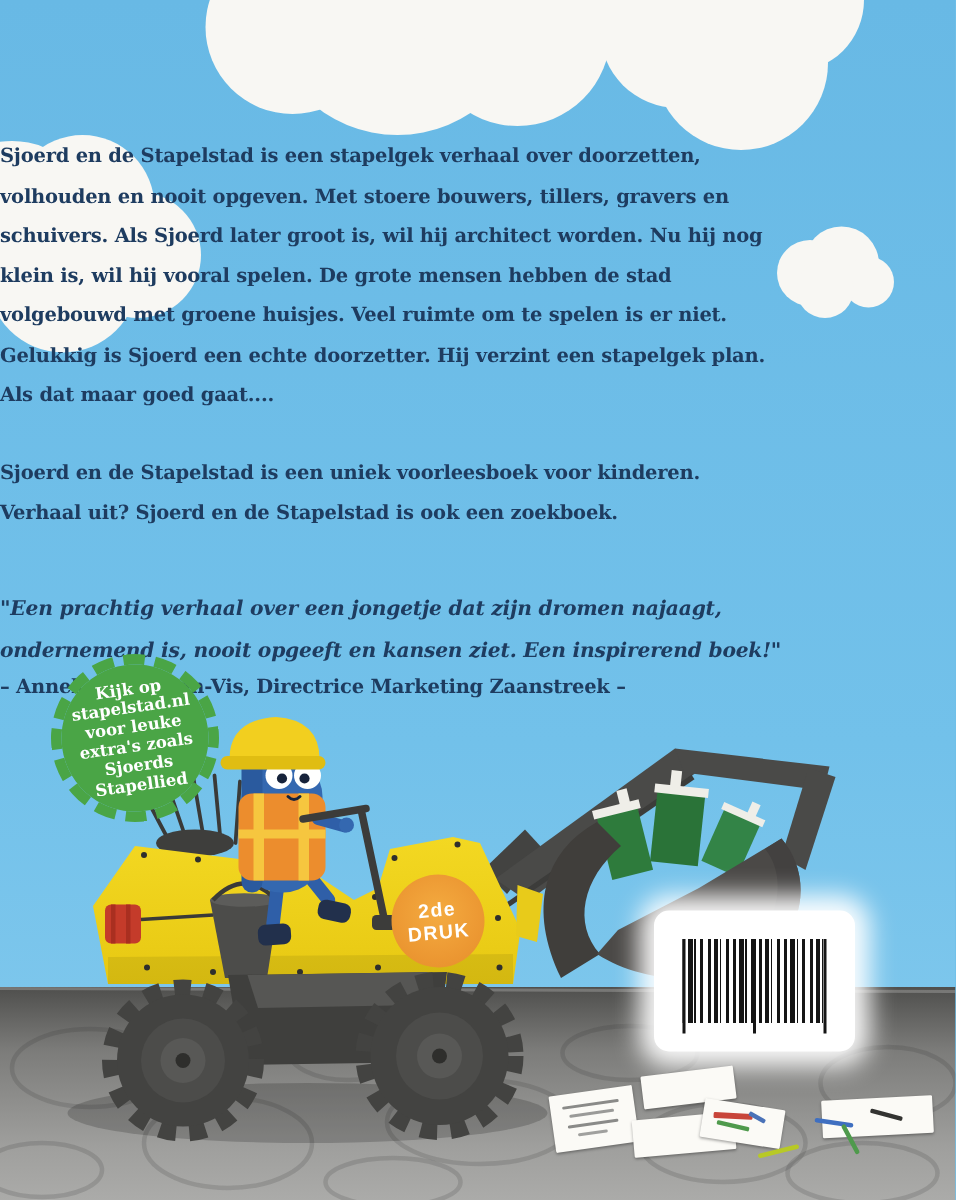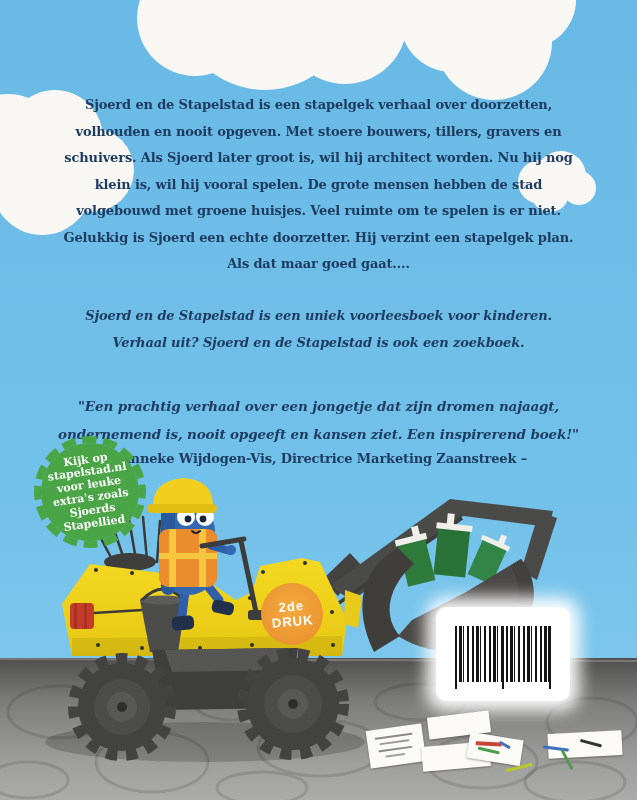--- a/index.html
+++ b/index.html
@@ -5,26 +5,26 @@
   html,body{margin:0;padding:0;}
   body{
     width:637px;height:800px;position:relative;overflow:hidden;
     background:#6fbfe9;
     font-family:"DejaVu Serif", serif;
   }
   svg.scene{position:absolute;left:0;top:0;width:637px;height:800px;}
 
   
   .blurb{
-    position:absolute;left:0;width:637px;text-align:center;
+    position:absolute;left:0;width:637px;text-align:left;
     color:#1e3c60;font-weight:bold;font-size:13px;line-height:26.5px;
     letter-spacing:-0.15px;
   }
   #blurb1{top:92px;}
-  #blurb2{top:302px;line-height:27px;font-style:italic;}
+  #blurb2{top:302px;line-height:27px;}
   #quote{top:392px;font-style:italic;font-size:13.5px;line-height:28px;}
   #attribution{top:446px;font-size:13px;font-style:normal;}
 
   
   .promo{
     position:absolute;left:34px;top:436px;width:112px;height:112px;
     box-sizing:border-box;border-radius:50%;
     background:#4aa546;background-clip:padding-box;
     border:7px dashed #4aa546;
     transform:rotate(-8deg);

